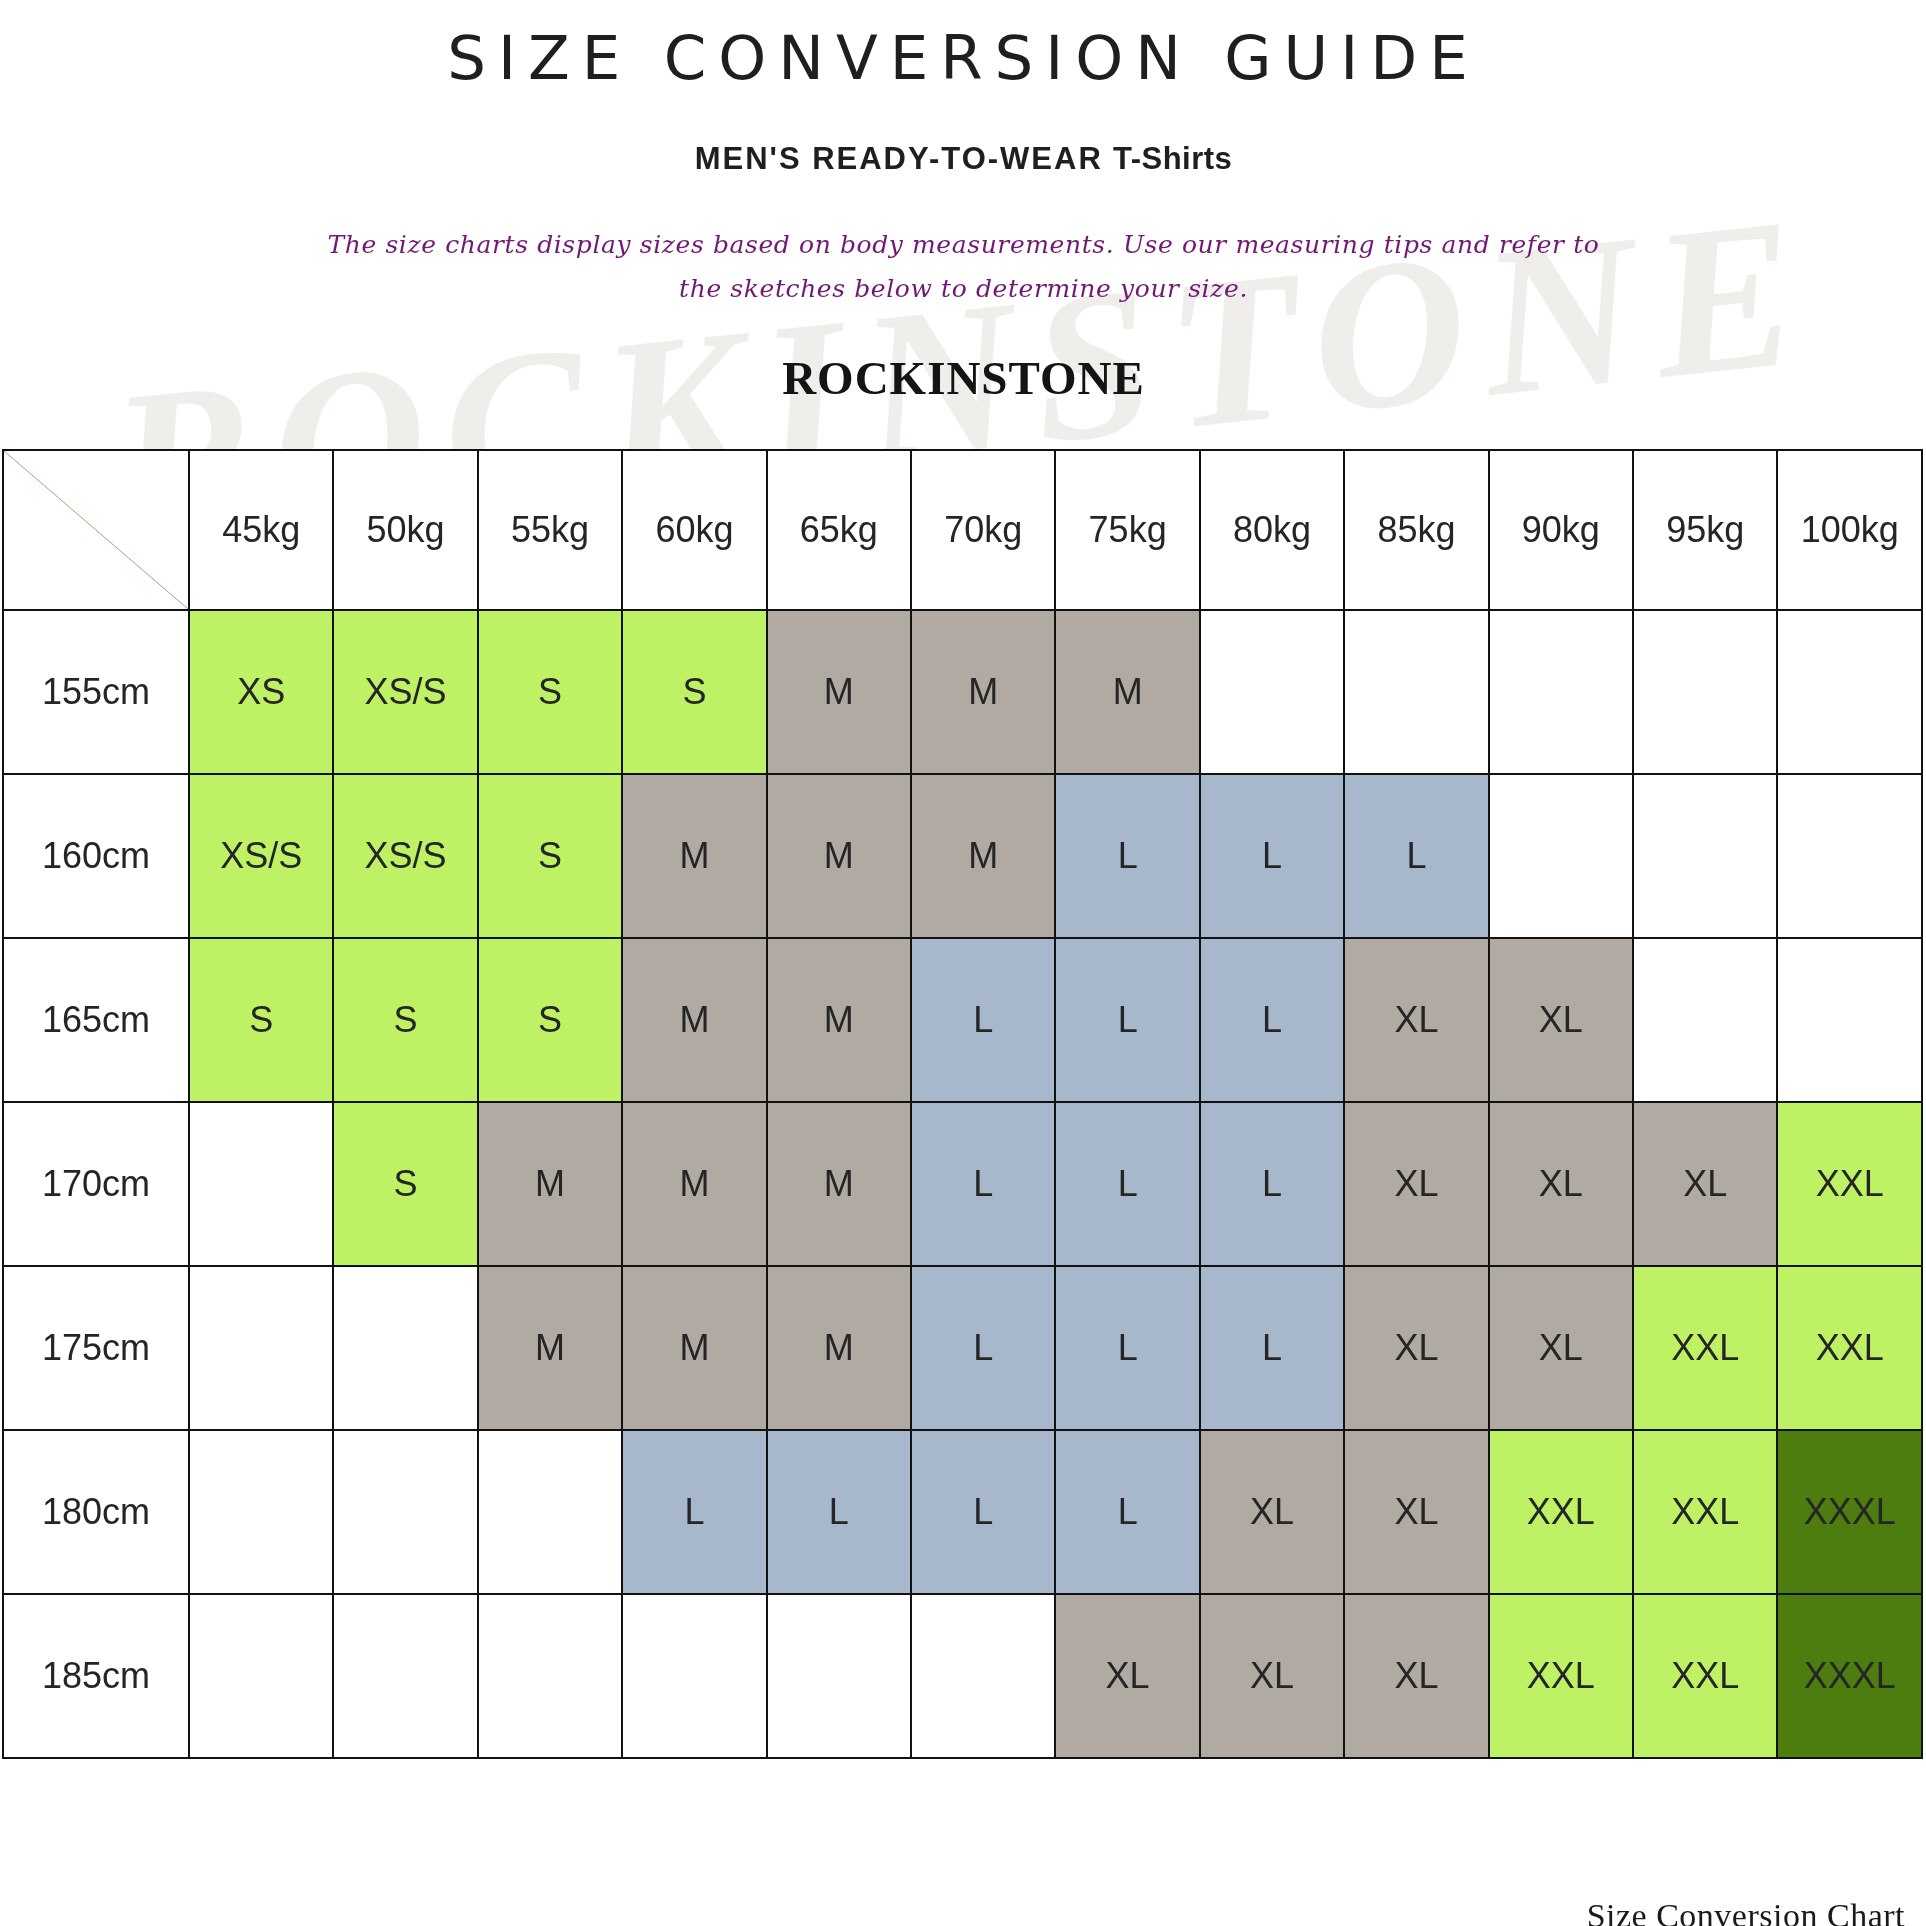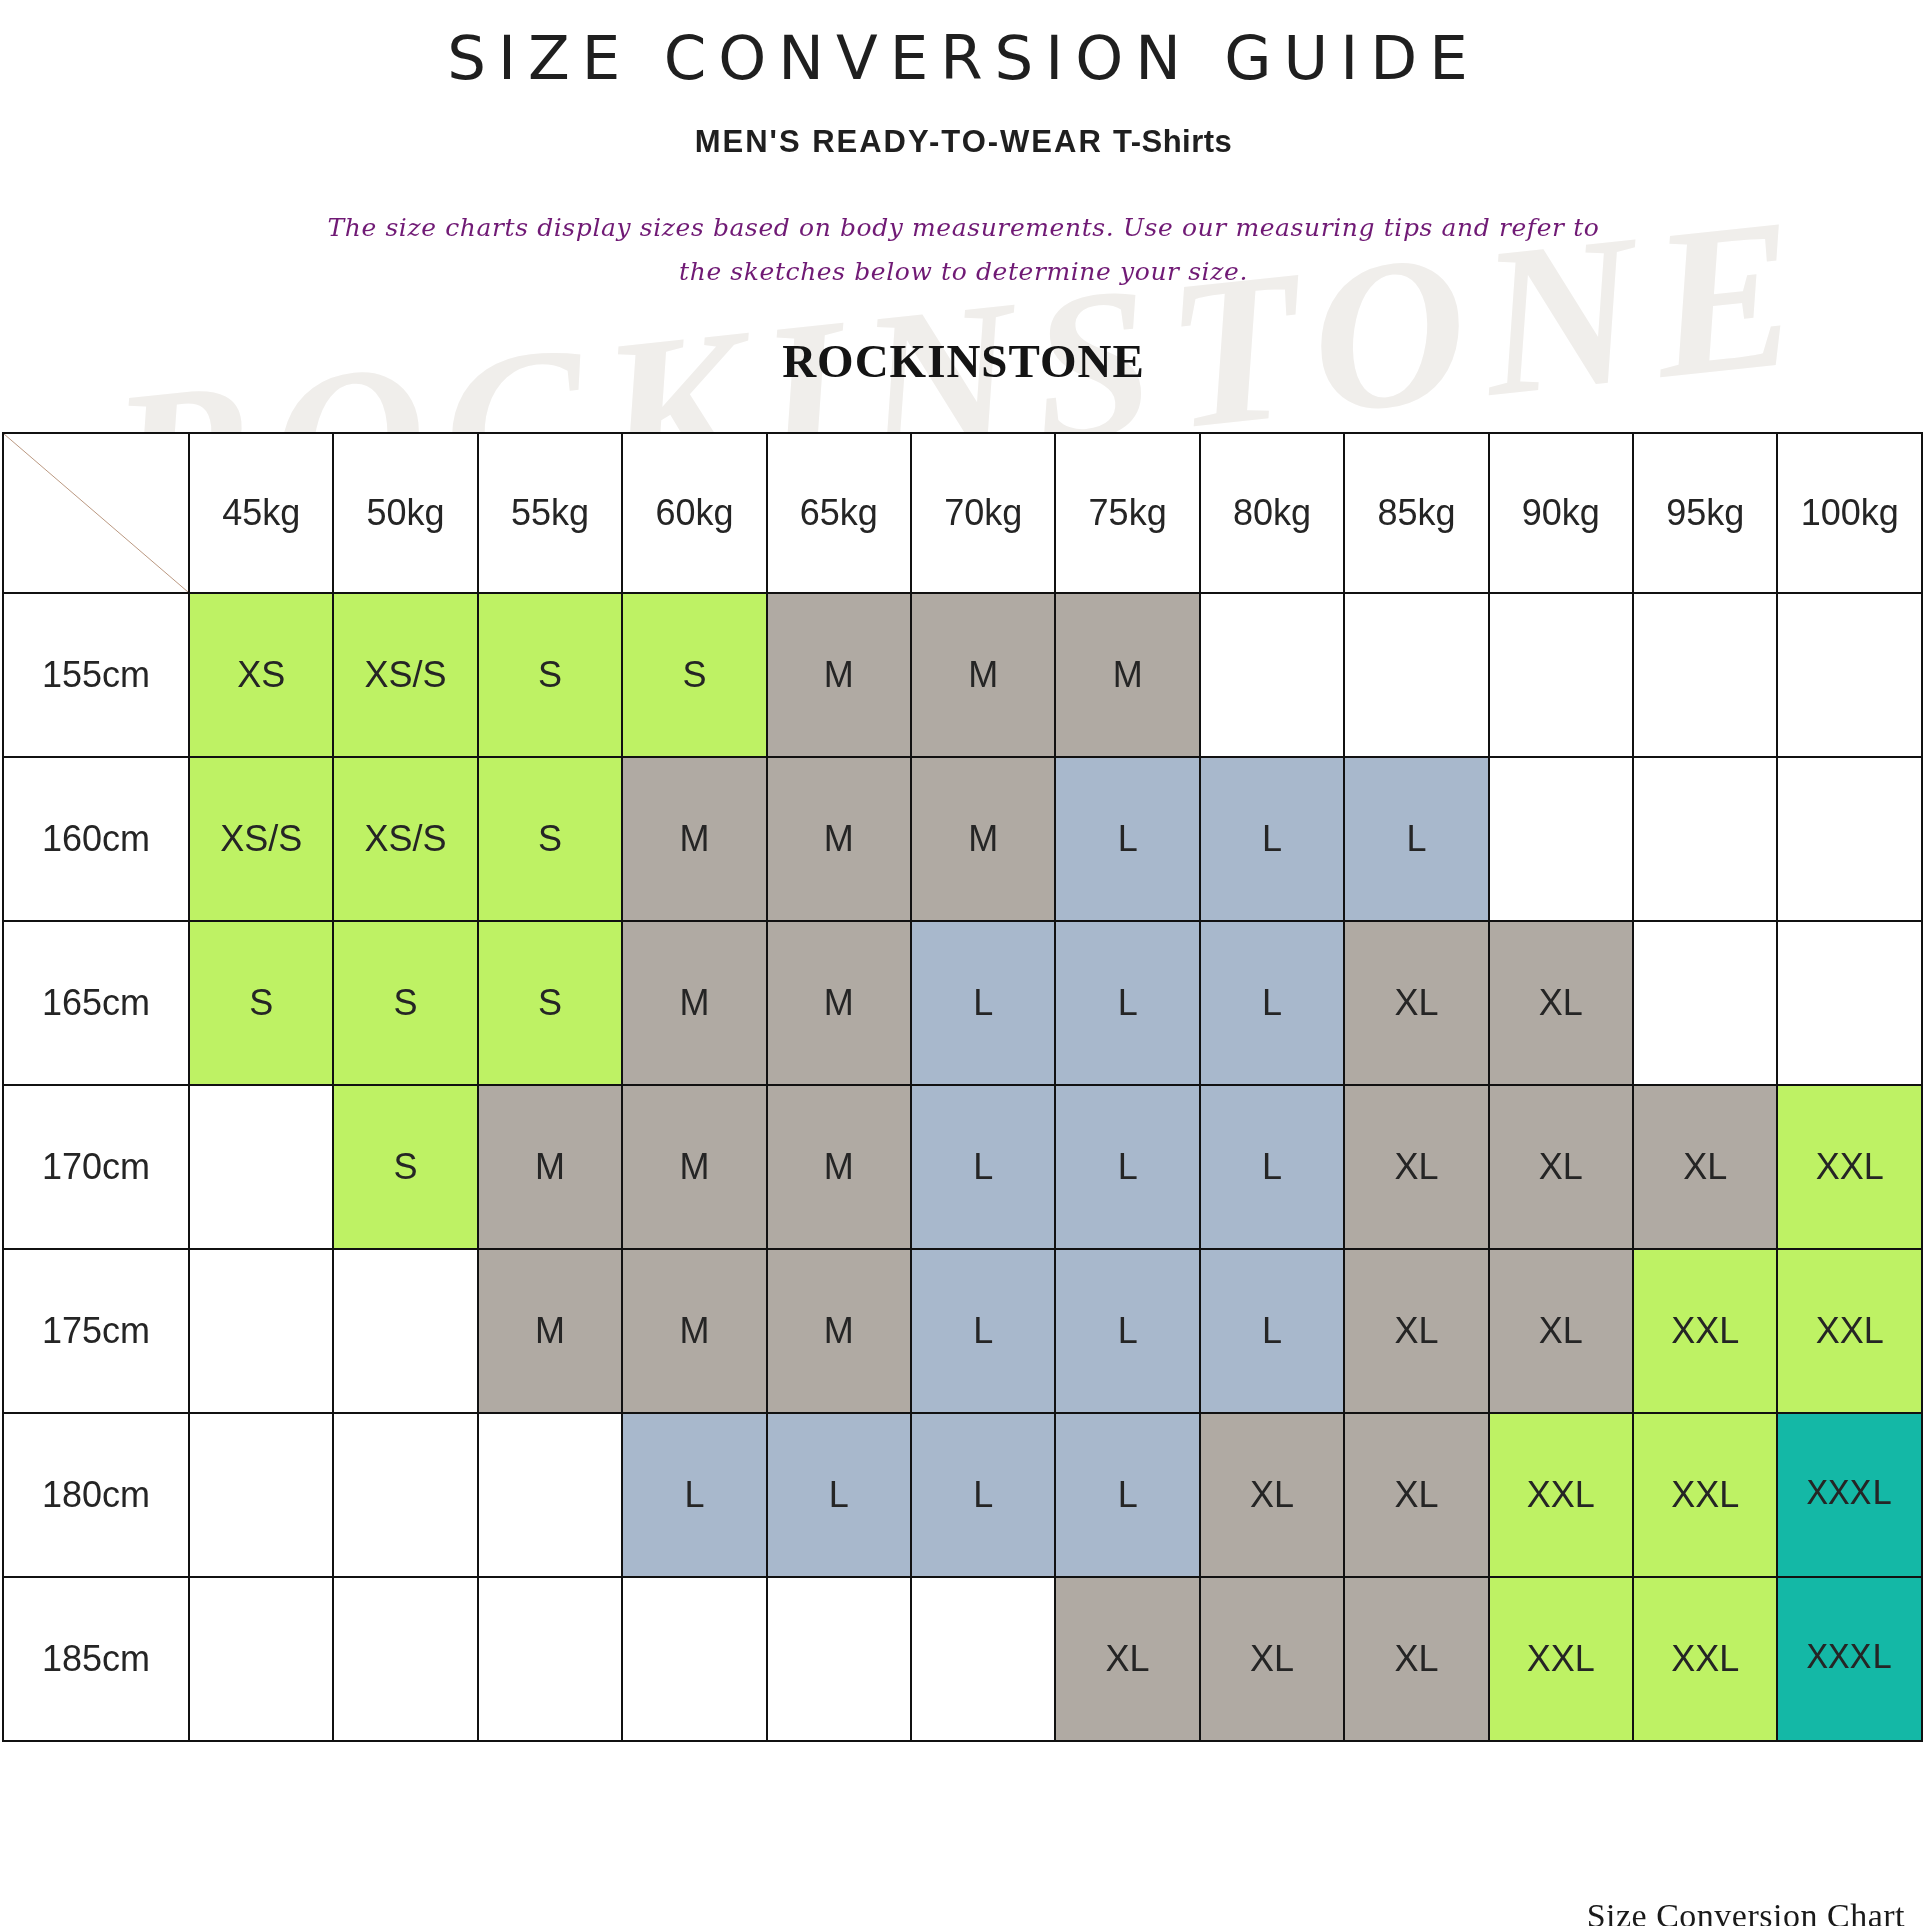--- a/index.html
+++ b/index.html
@@ -49,21 +49,21 @@
   }
   #main-title {
     font-family: "DejaVu Sans", sans-serif;
     font-size: 61px;
     font-weight: 400;
     letter-spacing: 12px;
     margin-top: 22px;
     color: #1f1f1f;
   }
   #subtitle {
-    margin-top: 31px;
+    margin-top: 48px;
     font-size: 31px;
     font-weight: 700;
     letter-spacing: 1.5px;
     color: #1f1f1f;
   }
   #subtitle .sub-strong {
     letter-spacing: 2px;
   }
   #subtitle .sub-item {
     letter-spacing: 0.5px;
@@ -128,21 +128,21 @@
     top: 0;
     width: 100%;
     height: 100%;
   }
 
   
   .c-empty { background: #ffffff; }
   .c-light { background: #bef264; }
   .c-grey  { background: #b0aaa3; }
   .c-blue  { background: #a8b8cc; }
-  .c-dblue { background: #14b8a6; font-family: Liberation Mono, monospace; }
+  .c-dblue { background: #4d7c0f; }
 
   
   #footer-caption {
     position: absolute;
     right: 22px;
     bottom: 14px;
     font-family: "Liberation Serif", serif;
     font-size: 34px;
     color: #1a1a1a;
     letter-spacing: 0.5px;

